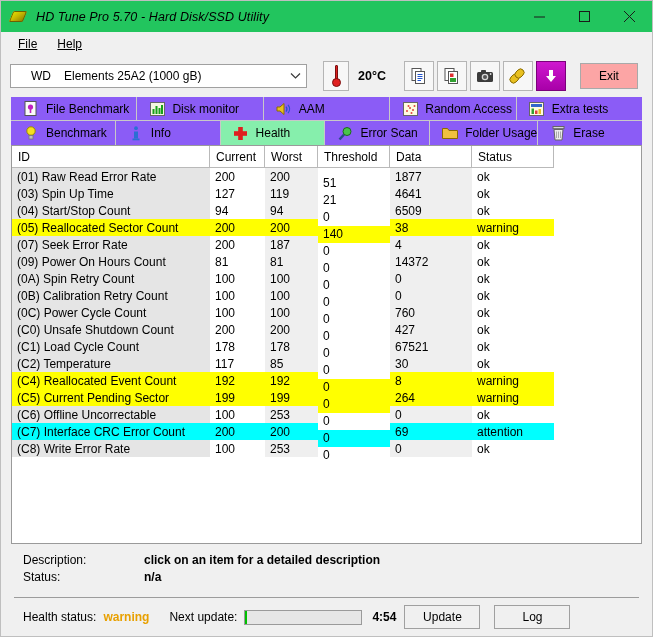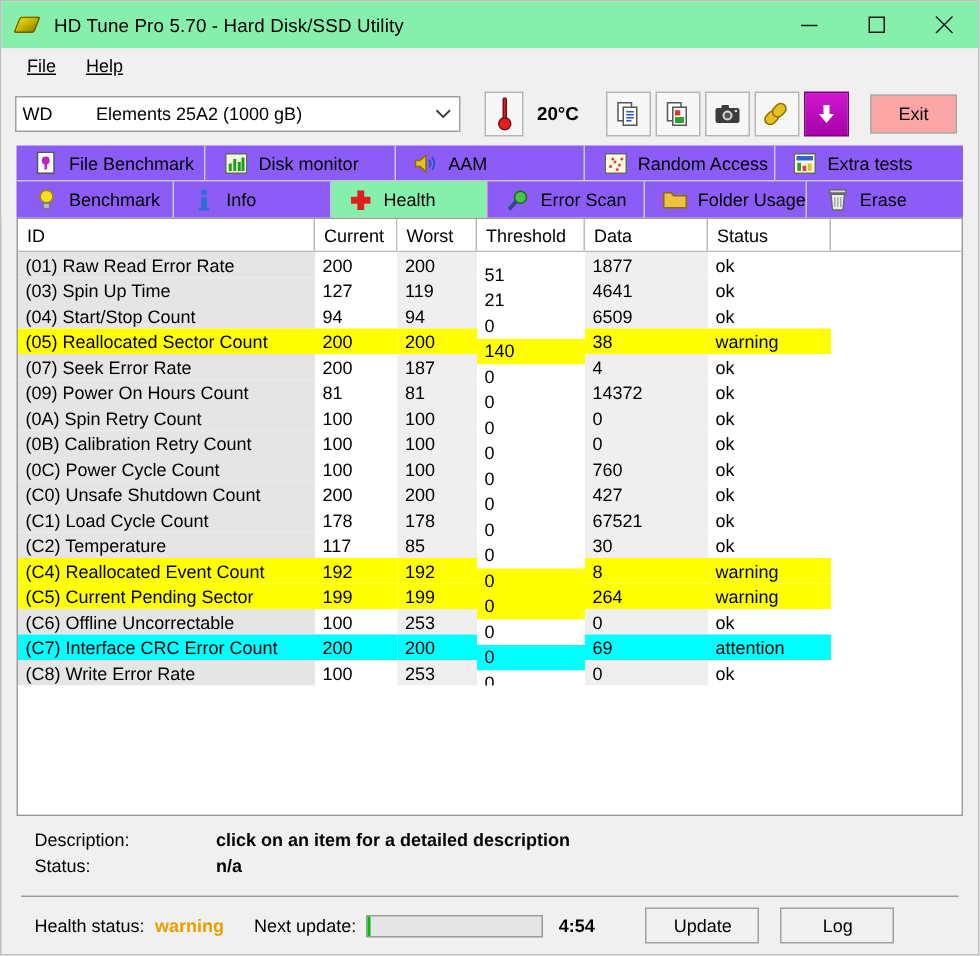--- a/index.html
+++ b/index.html
@@ -13,24 +13,25 @@
   }
   .window{
     position:absolute;left:0;top:0;width:653px;height:637px;
     background:#f0f0f0;
     border:1px solid #bfbfbf;
     box-sizing:border-box;
     display:flex;flex-direction:column;
   }
   
   .titlebar{
-    height:31px;background:#86efac;
+    height:31px;background:#22c55e;
     display:flex;align-items:center;
     flex:0 0 auto;
     border-bottom:1px solid #f0f0f0;
+    font-style:italic;
   }
   .title-icon{
     width:20px;height:20px;margin-left:8px;margin-right:7px;
     position:relative;flex:0 0 auto;
   }
   .title-icon .disk{
     position:absolute;left:2px;top:4px;width:14px;height:11px;
     background:linear-gradient(135deg,#e8e000 0%,#c8b800 45%,#8a7d00 100%);
     transform:skewX(-22deg);
     border-radius:2px;
@@ -64,21 +65,21 @@
     box-sizing:border-box;
   }
   .drive-select{
     width:297px;height:24px;background:#fff;
     border:1px solid #a0a0a0;
     display:flex;align-items:center;
     box-sizing:border-box;
     font-size:12px;
     position:relative;
   }
-  .drive-vendor{padding-left:4px;width:53px;box-sizing:border-box;}
+  .drive-vendor{padding-left:20px;width:53px;box-sizing:border-box;}
   .drive-model{flex:1 1 auto;}
   .drive-arrow{
     width:22px;display:flex;align-items:center;justify-content:center;
     color:#444;
   }
   .temp-box{
     margin-left:16px;width:26px;height:30px;
     border:1px solid #b5b5b5;background:#f7f7f7;
     display:flex;align-items:center;justify-content:center;
     box-sizing:border-box;
@@ -137,21 +138,21 @@
     width:16px;height:16px;margin-right:7px;flex:0 0 auto;
     display:flex;align-items:center;justify-content:center;
   }
   .tab .tlabel{white-space:nowrap;}
   
   .panel{
     margin:0 10px;
     background:#ffffff;
     border:1px solid #9a9a9a;
     flex:1 1 auto;
-    display:flex;flex-direction:column;
+    display:flex;
     box-sizing:border-box;
     overflow:hidden;
   }
   .grid{
     display:flex;flex-direction:column;
     font-size:12px;
   }
   .grow{display:flex;height:17px;align-items:center;}
   .ghead{
     height:21px;background:#ffffff;
@@ -215,21 +216,21 @@
   }
   .progress .fill{
     width:3px;background:#00c000;
   }
   .time-left{margin-left:10px;font-weight:bold;}
   .sbtn{
     width:76px;height:24px;border:1px solid #a0a0a0;background:#f0f0f0;
     display:flex;align-items:center;justify-content:center;
     font-size:12px;box-sizing:border-box;
   }
-  .sbtn.update{margin-left:34px;text-align:center;}
+  .sbtn.update{margin-left:8px;text-align:center;}
   .sbtn.log{margin-left:14px;}
 </style>
 </head>
 <body>
 
 <div class="window">
 
   <div class="titlebar">
     <div class="title-icon">
       <div class="disk"></div>

